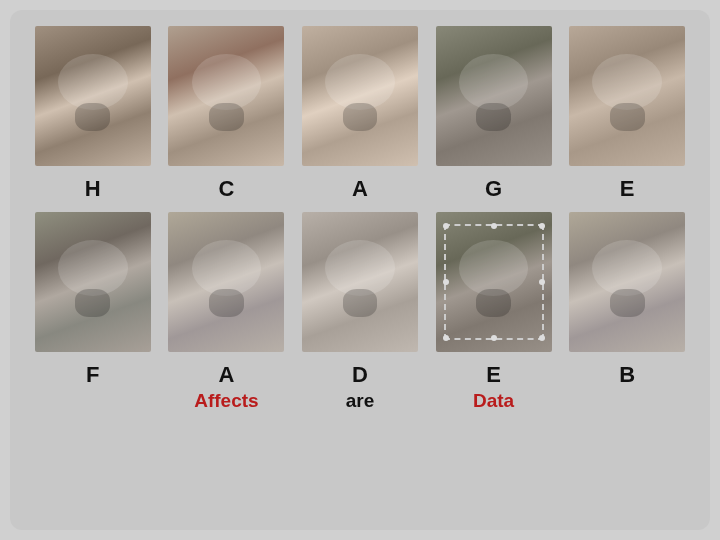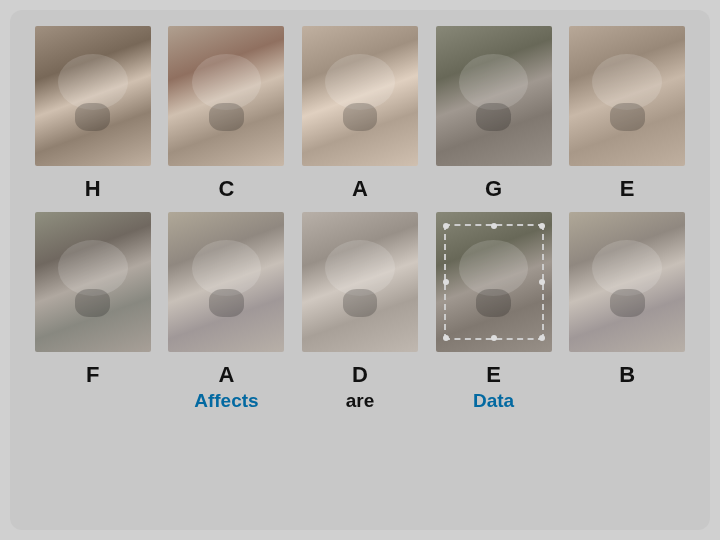--- a/index.html
+++ b/index.html
@@ -97,21 +97,21 @@
     }
     .label-main {
       font-size: 22px;
       font-weight: bold;
       color: #111;
     }
     .label-sub {
       font-size: 19px;
       font-weight: bold;
     }
-    .label-red { color: #0369a1; }
+    .label-red { color: #b91c1c; }
     .label-black { color: #111; }
 
     
     .face-detail {
       width: 100%;
       height: 100%;
       position: relative;
     }
     .face-detail::before {
       content: '';

